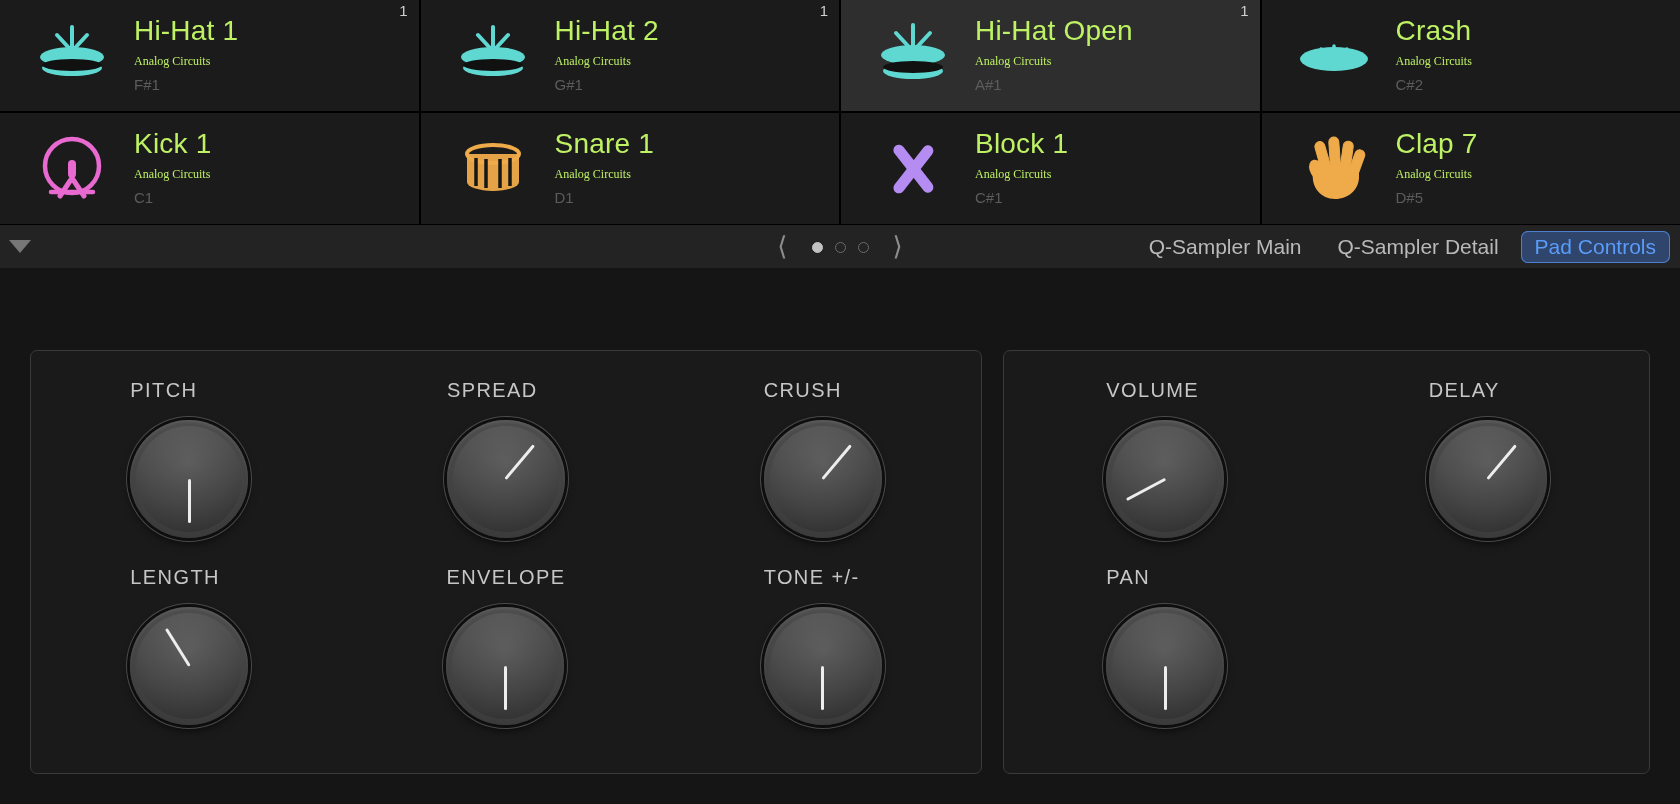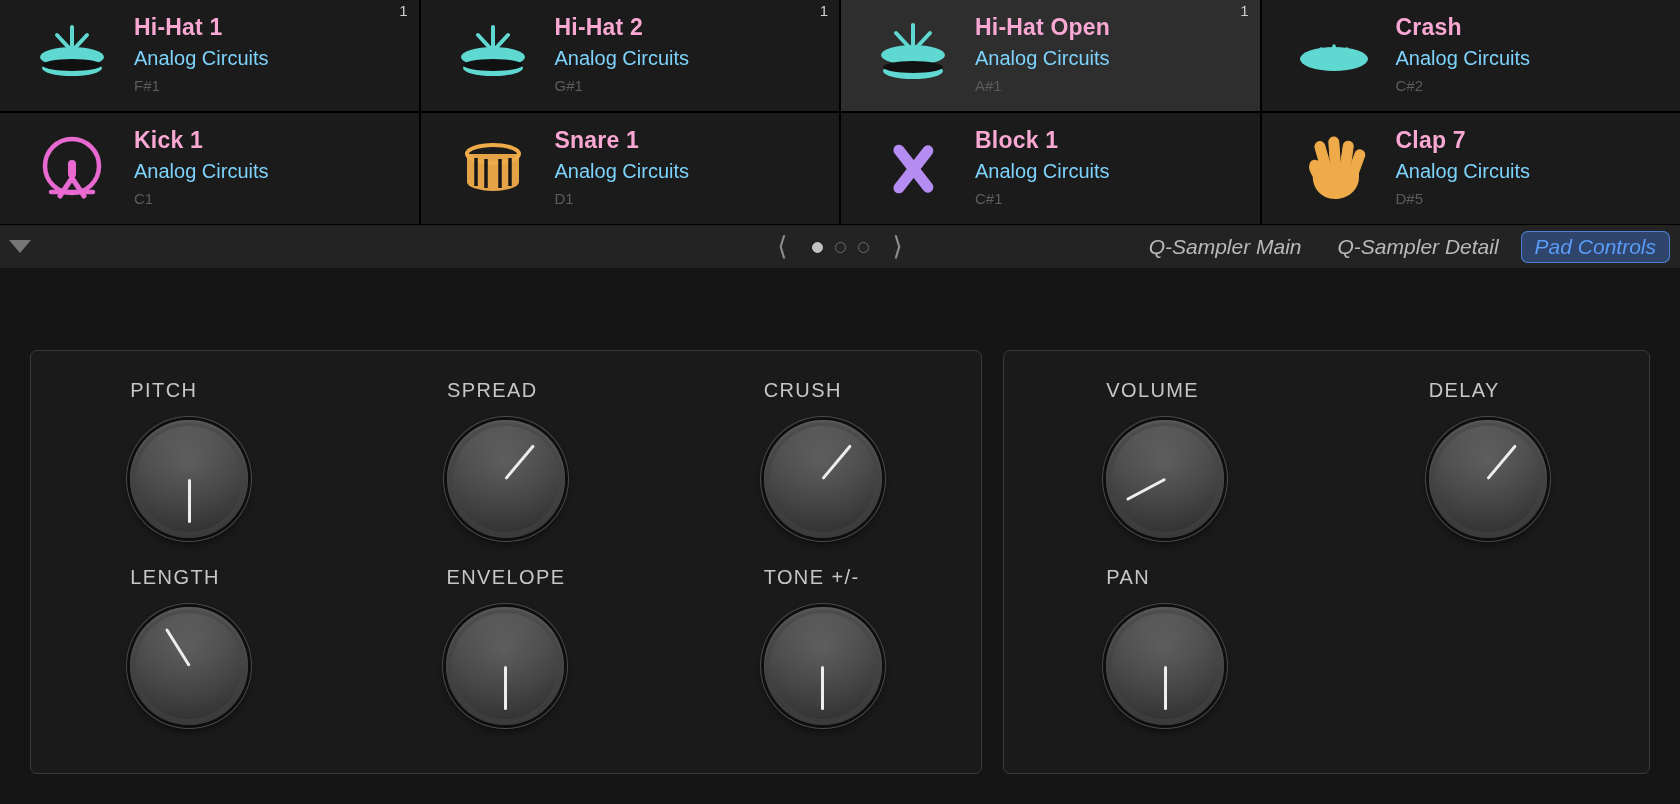--- a/index.html
+++ b/index.html
@@ -34,25 +34,25 @@
     flex:0 0 96px;
     display:flex; align-items:center; justify-content:center;
   }
   .pad-icon svg{ display:block; }
 
   .pad-text{
     display:flex; flex-direction:column; justify-content:center;
     padding-left:14px; padding-bottom:4px;
   }
   .pad-name{
-    color:#f9a8d4; font-size:23px; font-weight:700;
+    color:#bef264; font-size:28px; font-weight:400;
     letter-spacing:.2px; line-height:1.15; margin-bottom:7px;
   }
   .pad-sub{
-    color:#7dd3fc; font-size:20px; line-height:1.1; margin-bottom:9px;
+    color:#bef264; font-size:12px; line-height:1.1; margin-bottom:9px;font-family:Liberation Serif, serif;
   }
   .pad-note{
     color:#5c5c5c; font-size:15px; line-height:1;
   }
   .pad-badge{
     position:absolute; top:3px; right:11px;
     color:#cfcfcf; font-size:15px; line-height:1;
   }
 
   
@@ -82,21 +82,21 @@
   }
   .dots{ display:flex; gap:12px; align-items:center; }
   .dot{
     width:11px;height:11px;border-radius:50%;
     border:1.5px solid #6a6a6a; background:transparent;
   }
   .dot.active{ background:#c2c2c2; border-color:#c2c2c2; }
 
   #tabs{
     margin-left:auto; display:flex; align-items:center;
-    gap:8px; padding-right:10px;font-style:italic;
+    gap:8px; padding-right:10px;
   }
   .tab{
     color:#b9b9b9; font-size:21px; padding:4px 14px;
     border-radius:7px; white-space:nowrap;
   }
   .tab.active{
     color:#5a9cf8; background:#2f456b;
     box-shadow:inset 0 0 0 1px #4d7fd0;
   }
 

